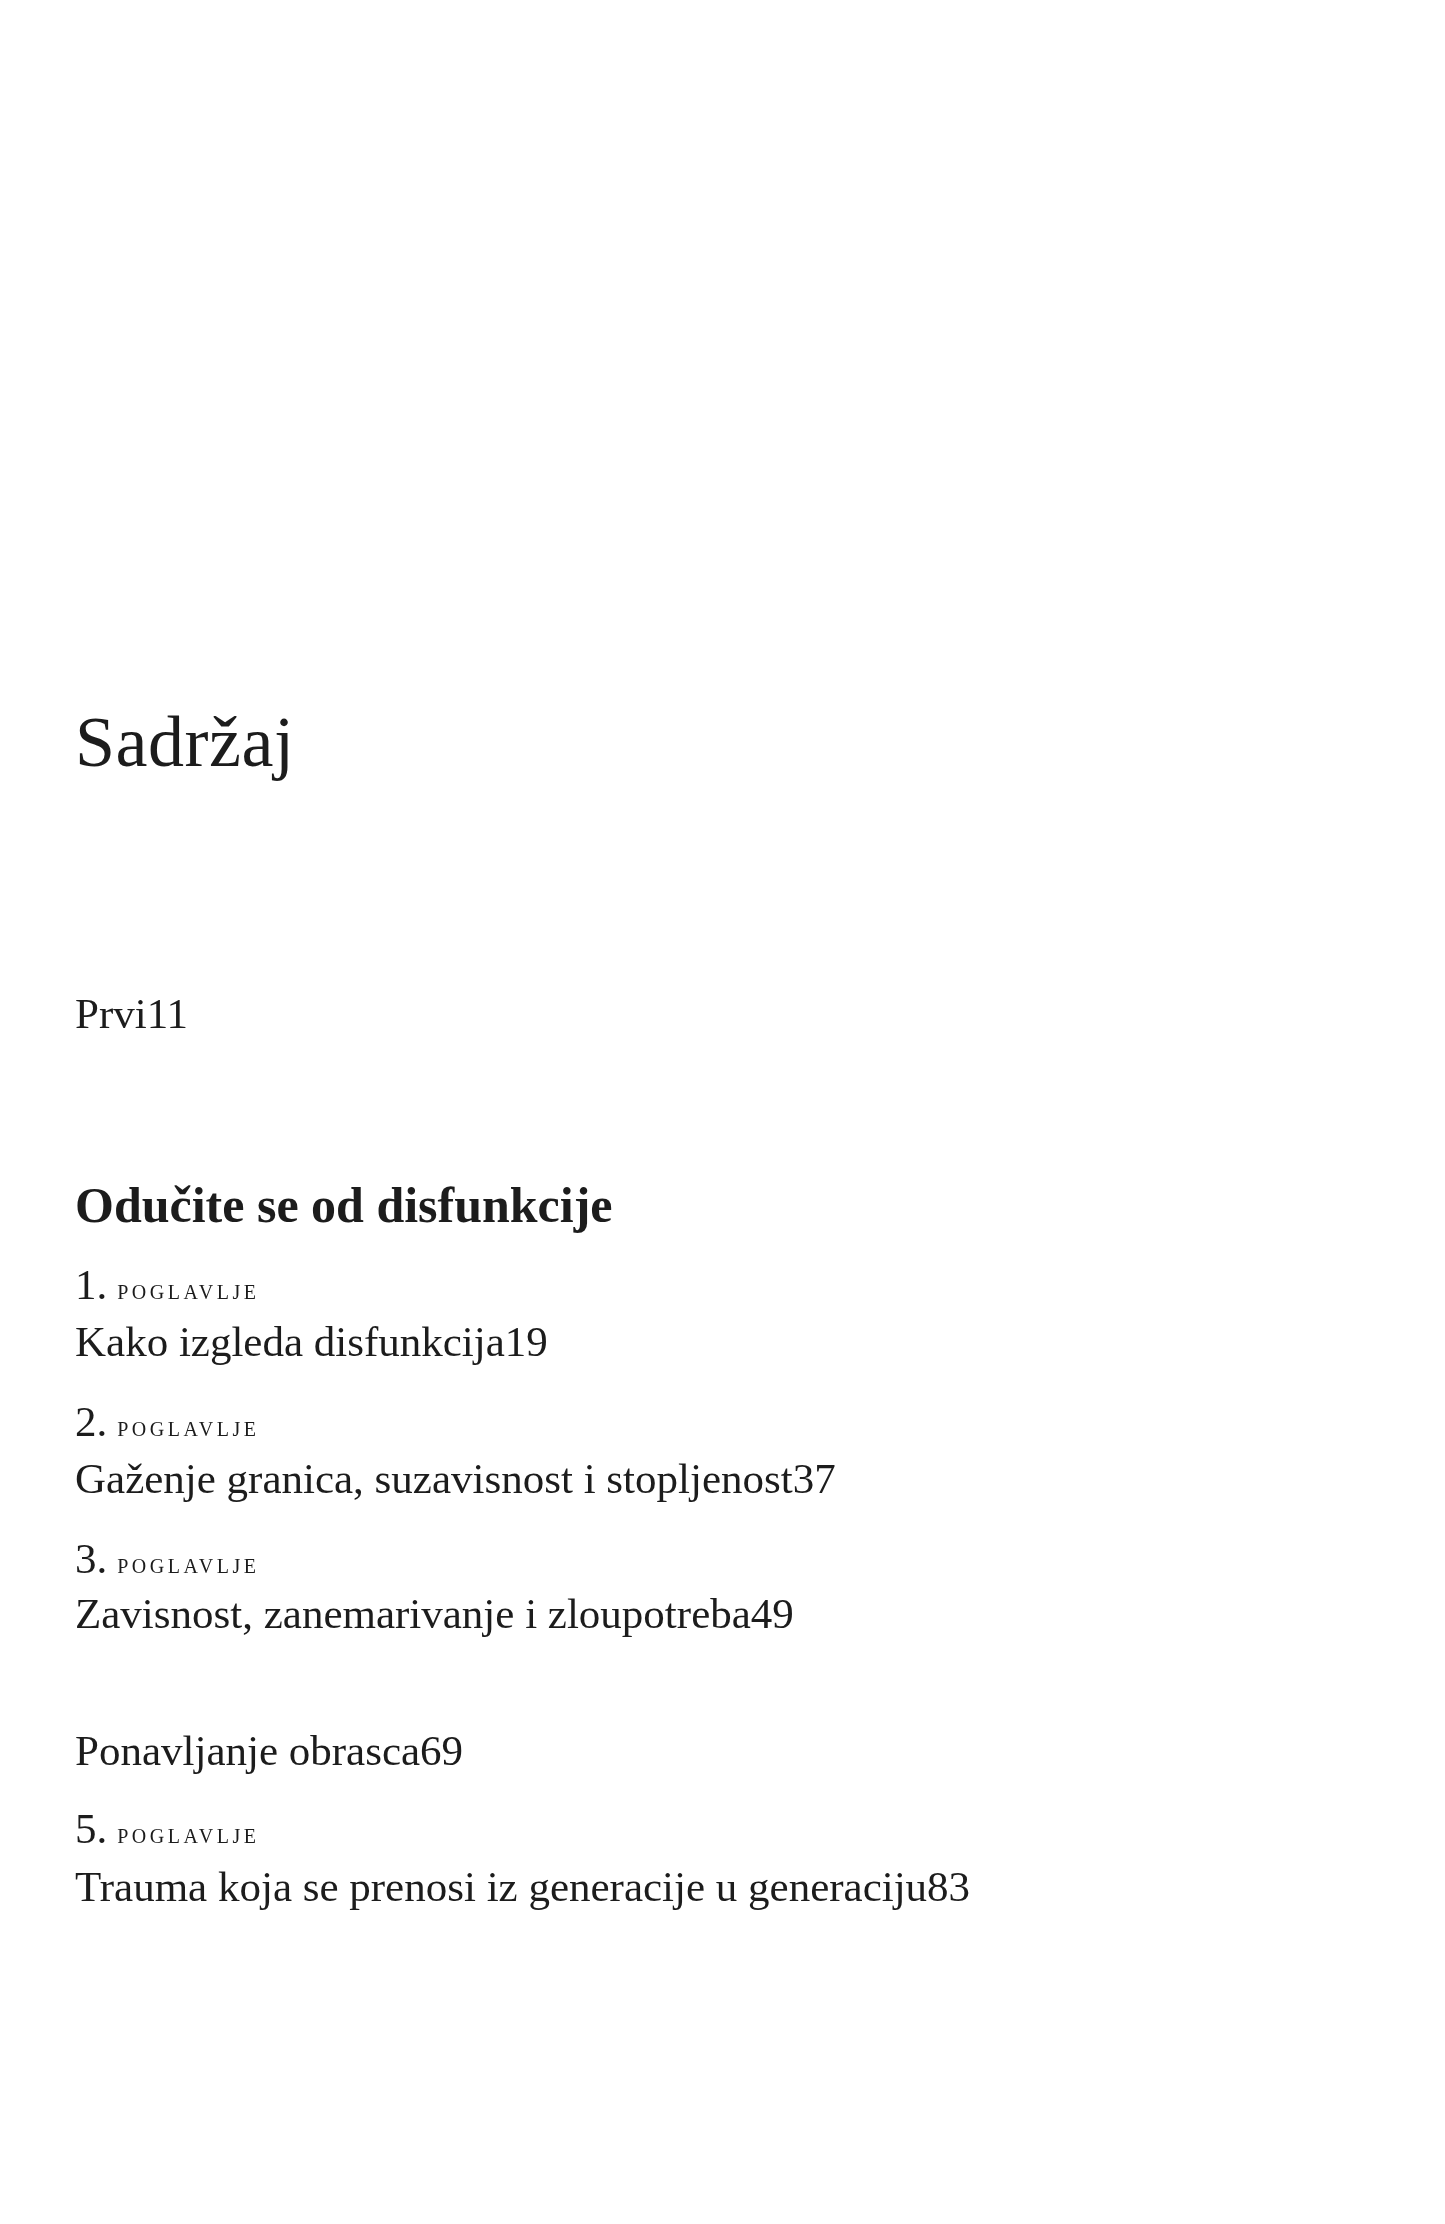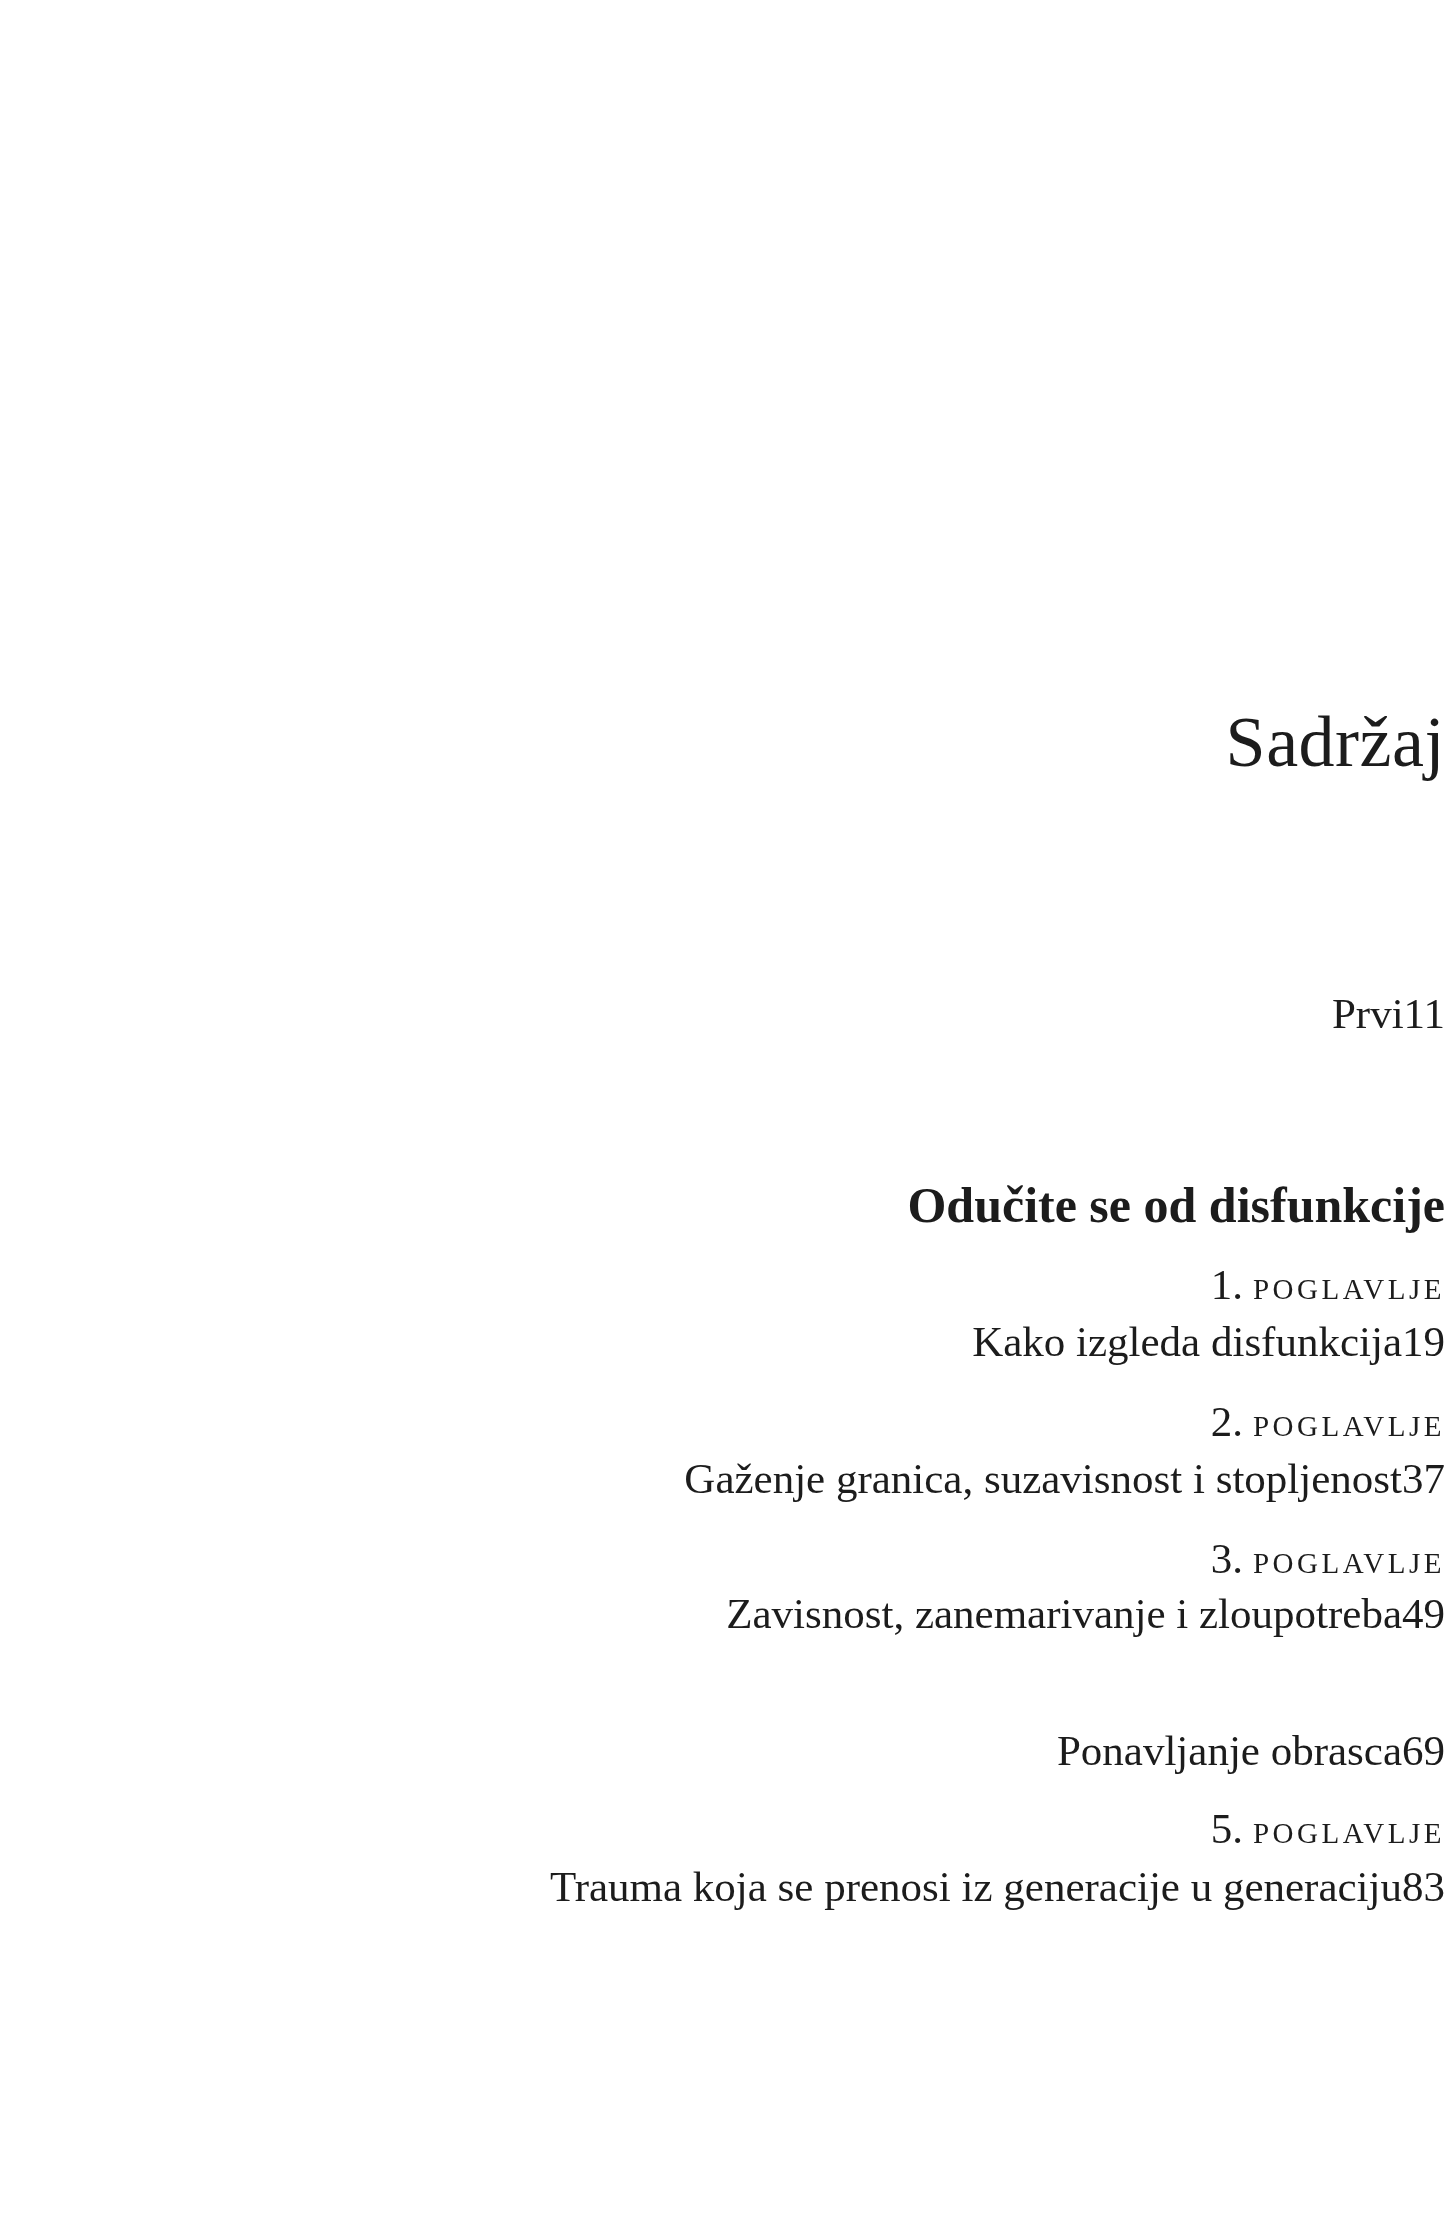--- a/index.html
+++ b/index.html
@@ -22,21 +22,21 @@
     position: absolute;
     left: 75px;
     width: 1370px;
     top: 0;
     height: 100%;
   }
   .line {
     position: absolute;
     left: 0;
     right: 0;
-    text-align: right;
+    text-align: left;
     line-height: 1;
     white-space: nowrap;
   }
   .toc-title {
     top: 706px;
     font-size: 72px;
     letter-spacing: 0.5px;
   }
   .intro-line   { top: 992px;  font-size: 43px; }
   .part-kicker  { top: 1119px; font-size: 48px; }
@@ -49,21 +49,21 @@
   .ch2-head { top: 1400px; }
   .ch2-body { top: 1457px; }
   .ch3-head { top: 1537px; }
   .ch3-body { top: 1592px; }
   .ch4-head { top: 1674px; }
   .ch4-body { top: 1729px; }
   .ch5-head { top: 1807px; }
   .ch5-body { top: 1865px; }
 
   .smallcaps {
-    font-size: 29px;
+    font-size: 20px;
     letter-spacing: 3.5px;
     margin-left: 10px;
   }
   .pagenum {
   }
 </style>
 </head>
 <body>
 
 <div class="page">

